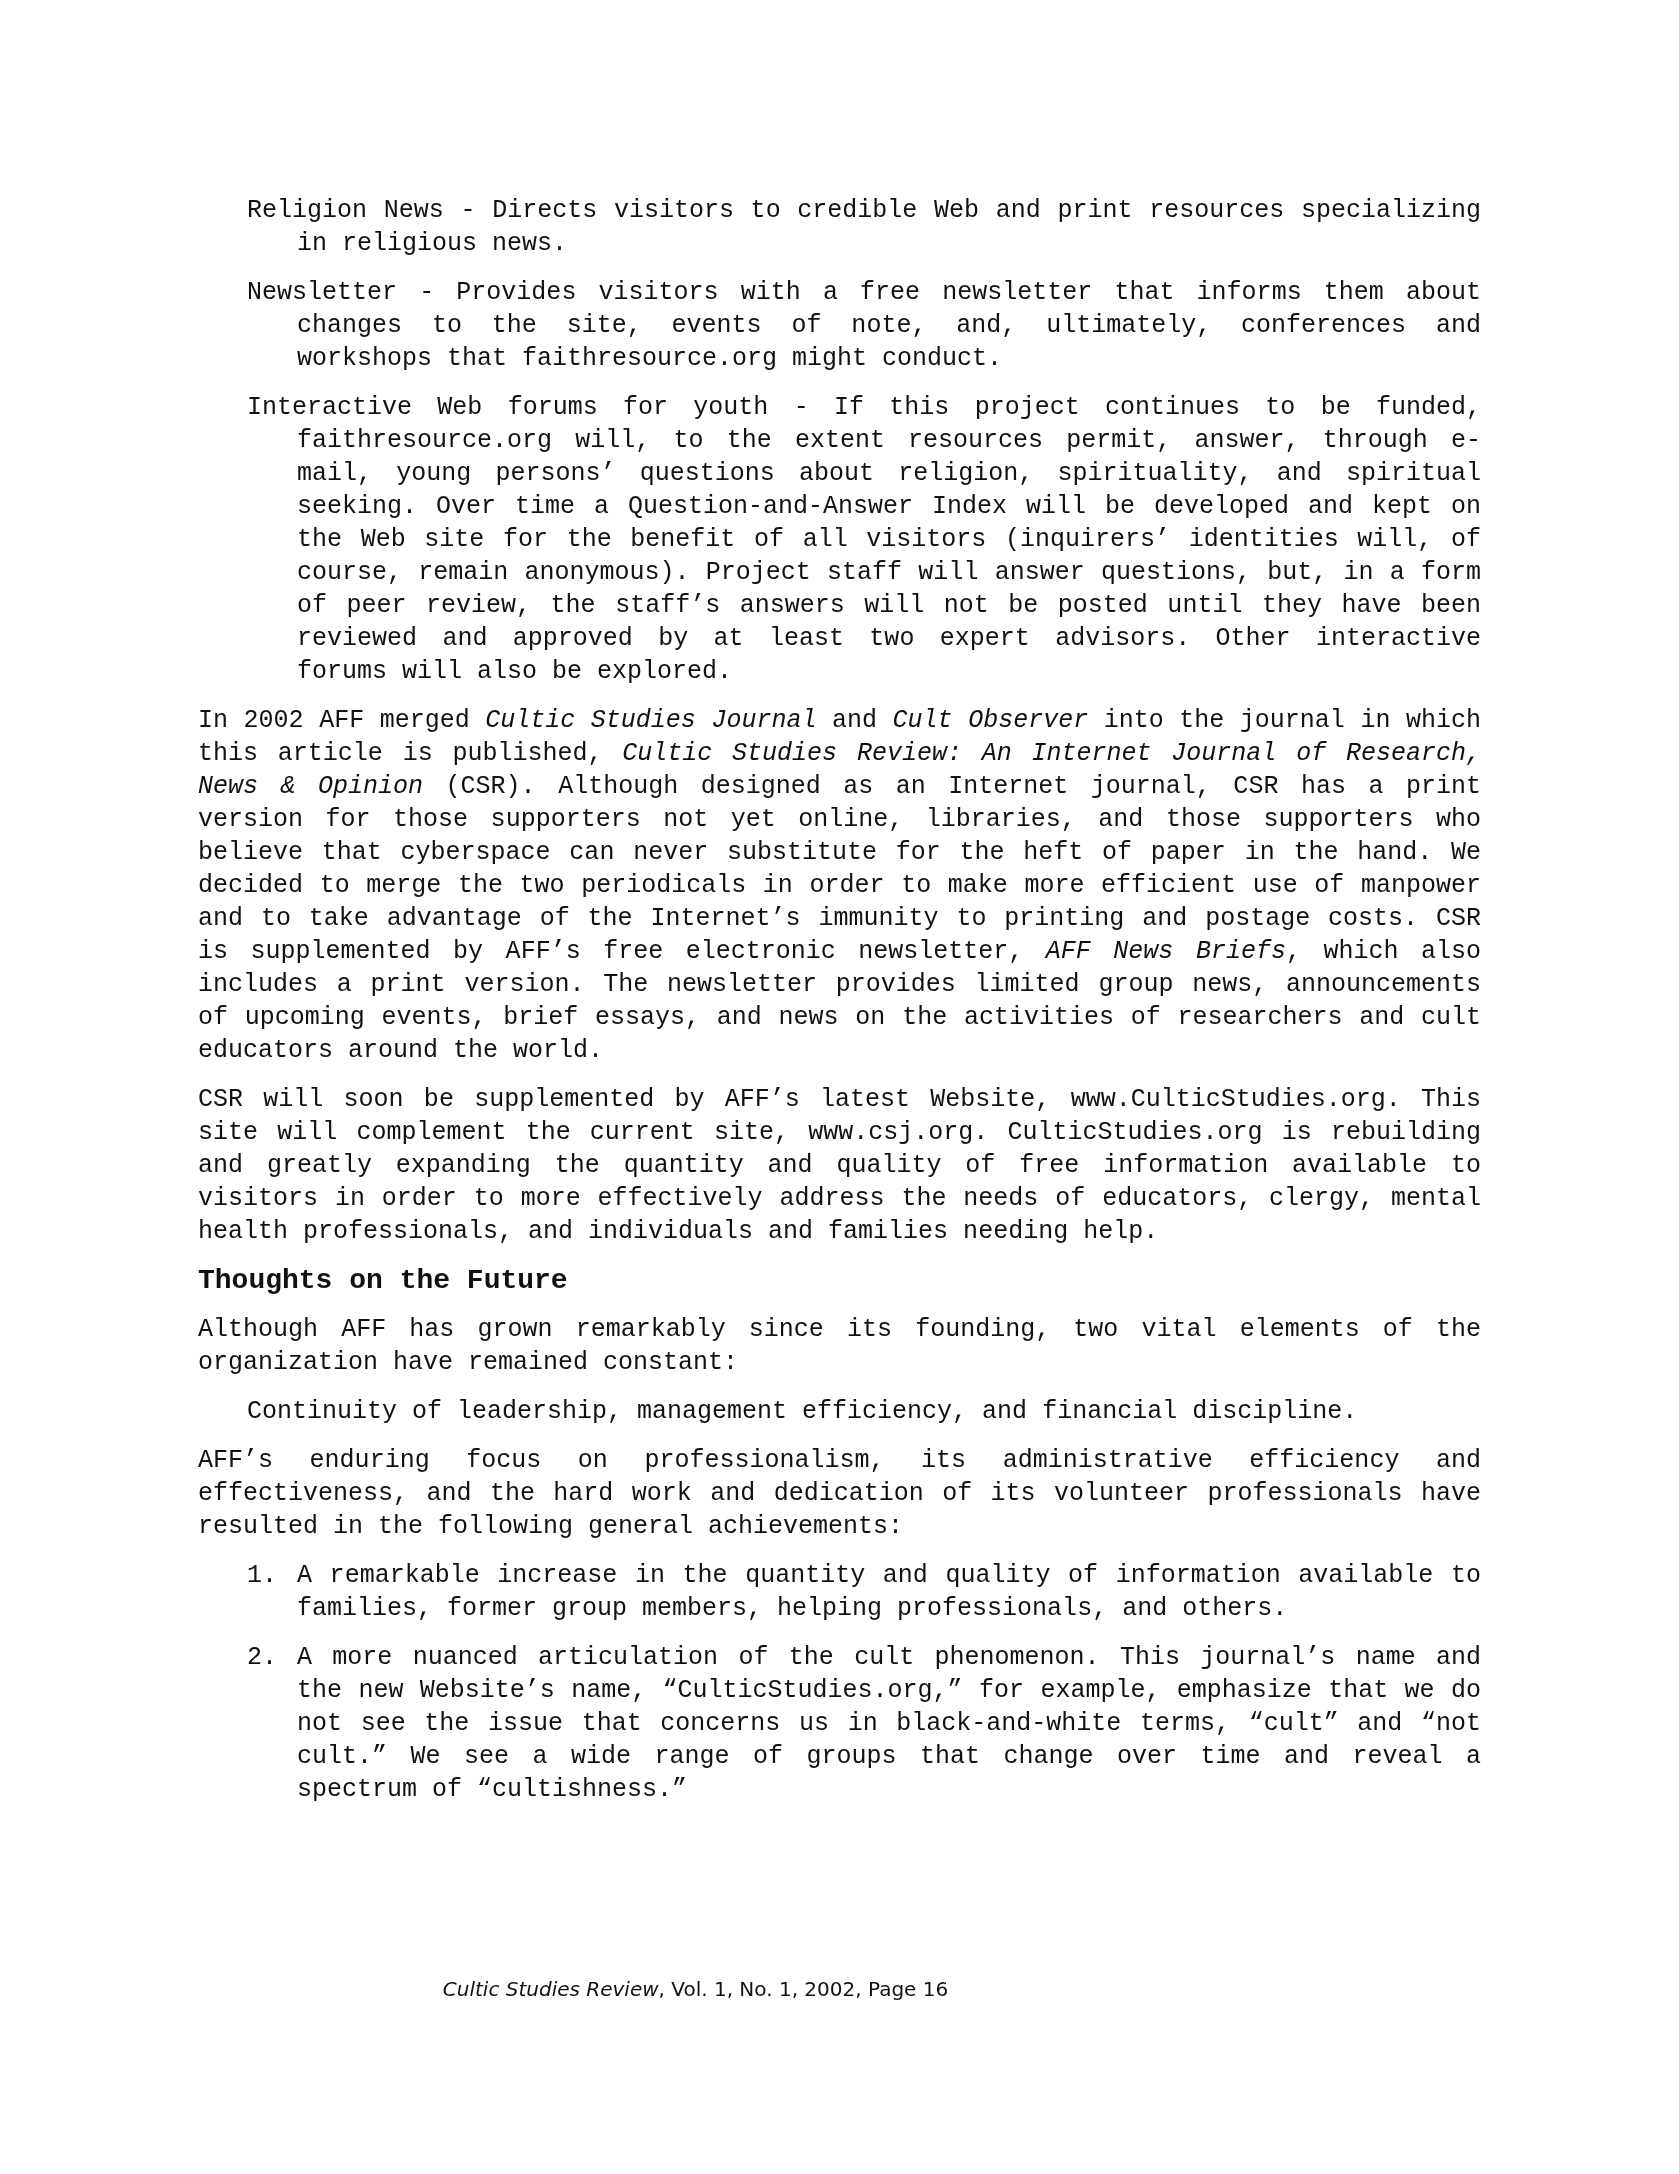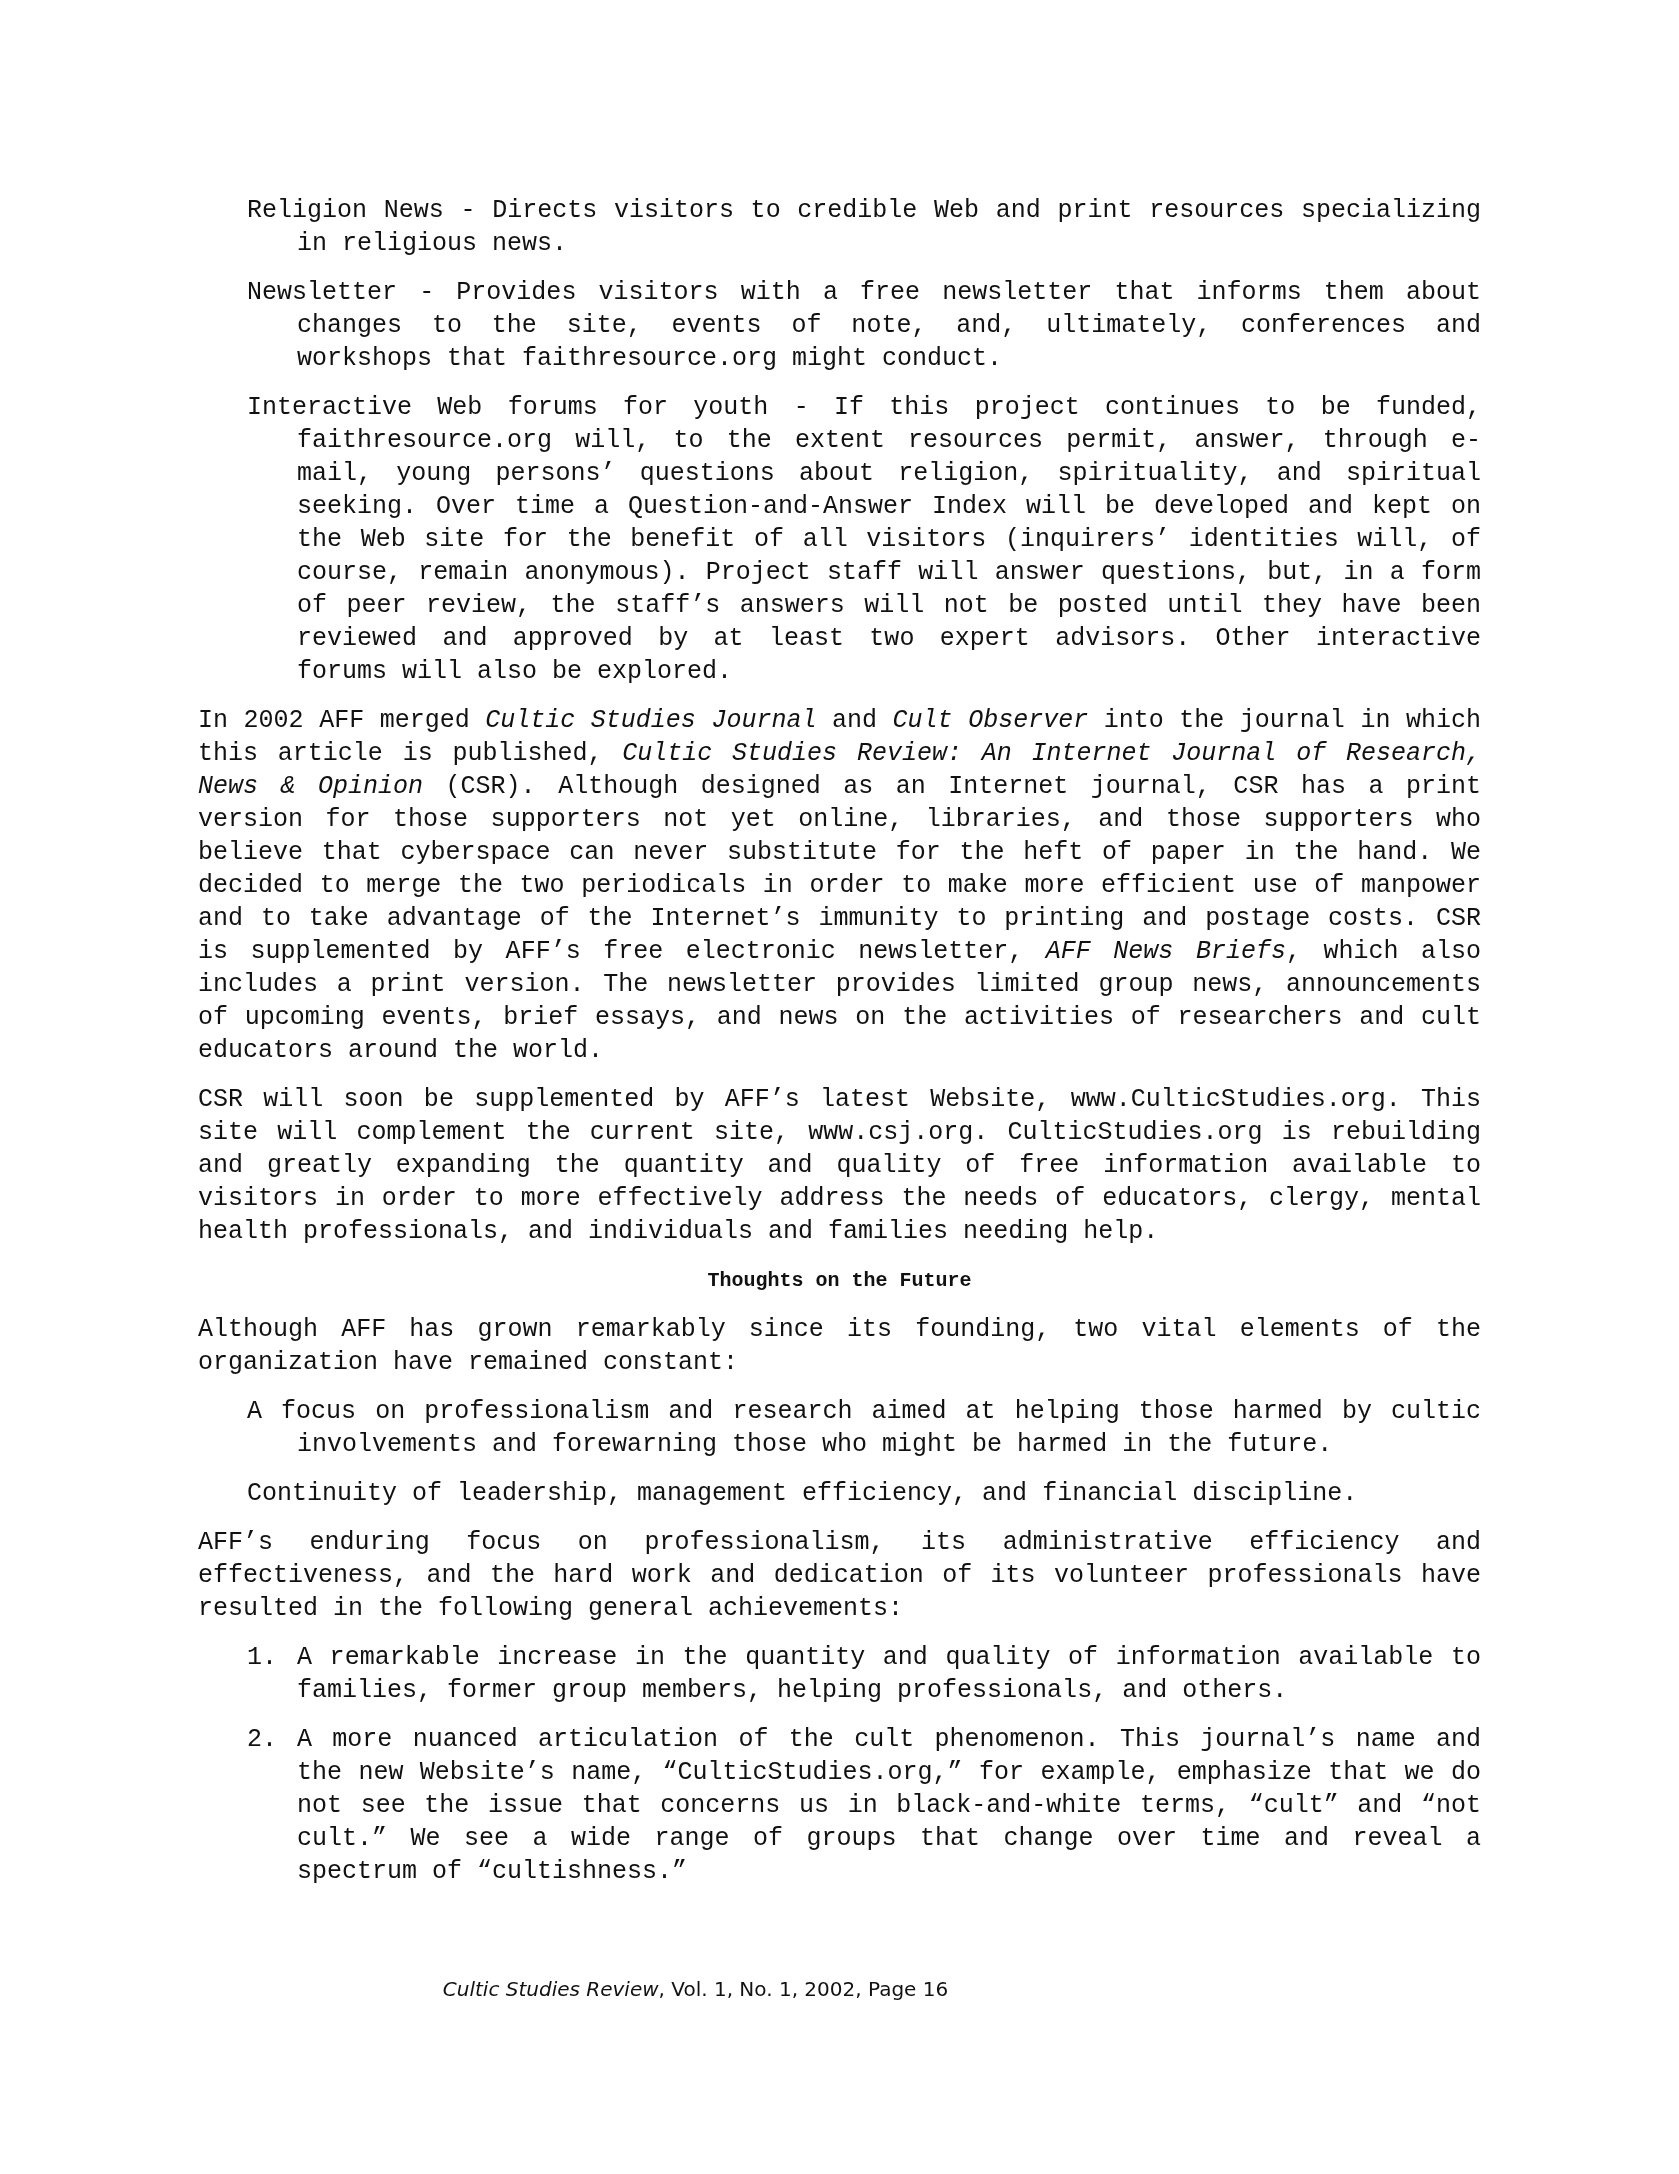--- a/index.html
+++ b/index.html
@@ -6,21 +6,21 @@
   body { width: 1680px; height: 2174px; position: relative; overflow: hidden; }
   .page {
     position: absolute; left: 198px; top: 194px; width: 1283px;
     font-family: Liberation Mono, monospace; font-size: 25px; line-height: 33px;
     color: #111111; text-align: justify;
   }
   .p { margin: 0 0 16px 0; }
   .hang { padding-left: 99px; text-indent: -50px; margin: 0 0 16px 0; }
   .num { position: relative; padding-left: 99px; margin: 0 0 16px 0; }
   .num .n { position: absolute; left: 49px; top: 0; }
-  .h { text-align: center; font-weight: bold; font-size: 20px; margin: 3.8px 0 16px 0; }
+  .h { font-weight: bold; font-size: 28px; margin: 3.8px 0 16px 0; }
   em { font-style: italic; }
   .footer {
     position: absolute; left: 0; width: 1391px; top: 1977px; text-align: center;
     font-family: "DejaVu Sans", sans-serif; font-size: 20px; color: #111111;
   }
 </style>
 </head>
 <body>
 
 <div class="page">
@@ -29,21 +29,20 @@
   <p class="hang">Interactive Web forums for youth - If this project continues to be funded, faithresource.org will, to the extent resources permit, answer, through e-mail, young persons’ questions about religion, spirituality, and spiritual seeking.  Over time a Question-and-Answer Index will be developed and kept on the Web site for the benefit of all visitors (inquirers’ identities will, of course, remain anonymous).  Project staff will answer questions, but, in a form of peer review, the staff’s answers will not be posted until they have been reviewed and approved by at least two expert advisors.  Other interactive forums will also be explored.</p>
 
 
   <p class="p"><span>In 2002 AFF merged </span><em>Cultic Studies Journal</em><span> and </span><em>Cult Observer</em><span> into the journal in which this article is published, </span><em>Cultic Studies Review: An Internet Journal of Research, News &amp; Opinion</em><span> (CSR).  Although designed as an Internet journal, CSR has a print version for those supporters not yet online, libraries, and those supporters who believe that cyberspace can never substitute for the heft of paper in the hand.  We decided to merge the two periodicals in order to make more efficient use of manpower and to take advantage of the Internet’s immunity to printing and postage costs.  CSR is supplemented by AFF’s free electronic newsletter, </span><em>AFF News Briefs</em><span>, which also includes a print version.  The newsletter provides limited group news, announcements of upcoming events, brief essays, and news on the activities of researchers and cult educators around the world.</span></p>
 
   <p class="p">CSR will soon be supplemented by AFF’s latest Website, www.CulticStudies.org.  This site will complement the current site, www.csj.org. CulticStudies.org is rebuilding and greatly expanding the quantity and quality of free information available to visitors in order to more effectively address the needs of educators, clergy, mental health professionals, and individuals and families needing help.</p>
 
   <h2 class="h">Thoughts on the Future</h2>
 
   <p class="p">Although AFF has grown remarkably since its founding, two vital elements of the organization have remained constant:</p>
-  <p class="hang">A focus on professionalism and research aimed at helping those harmed by cultic involvements and forewarning those who might be harmed in the future.</p>
   <p class="hang">Continuity of leadership, management efficiency, and financial discipline.</p>
 
   <p class="p">AFF’s enduring focus on professionalism, its administrative efficiency and effectiveness, and the hard work and dedication of its volunteer professionals have resulted in the following general achievements:</p>
 
   <div class="num">
     <span class="n">1.</span>
     <span>A remarkable increase in the quantity and quality of information available to families, former group members, helping professionals, and others.</span>
   </div>
   <div class="num">
     <span class="n">2.</span>

